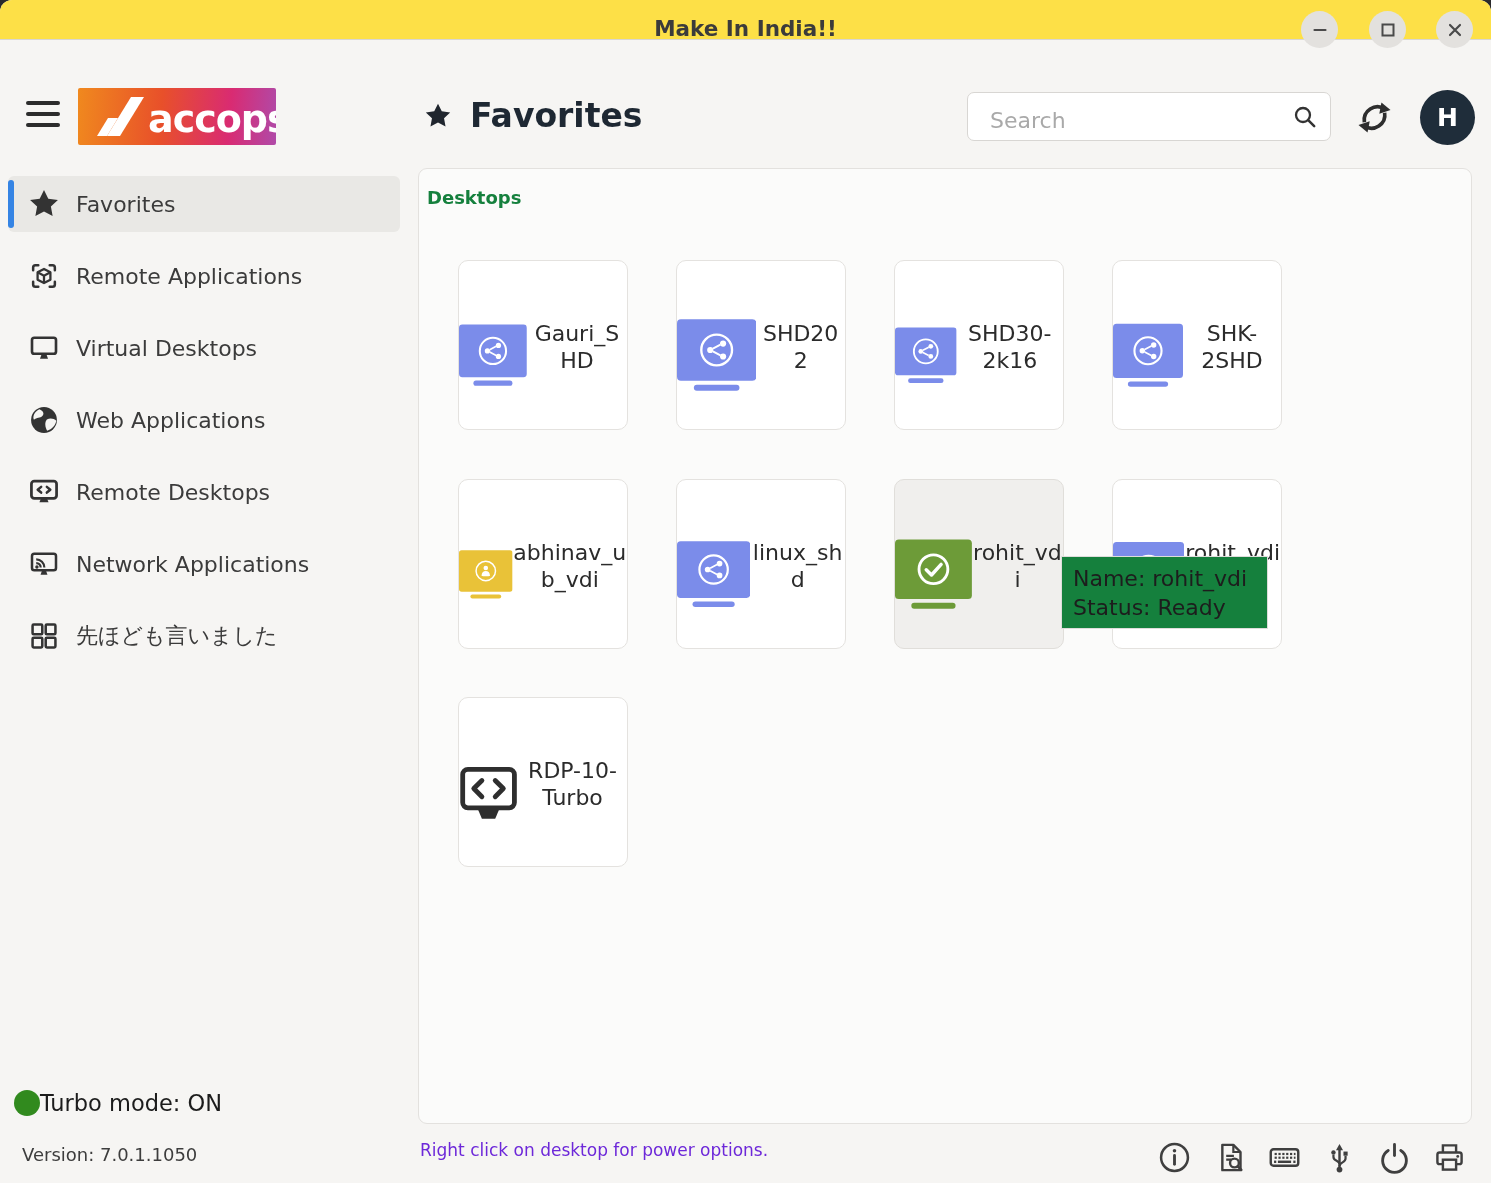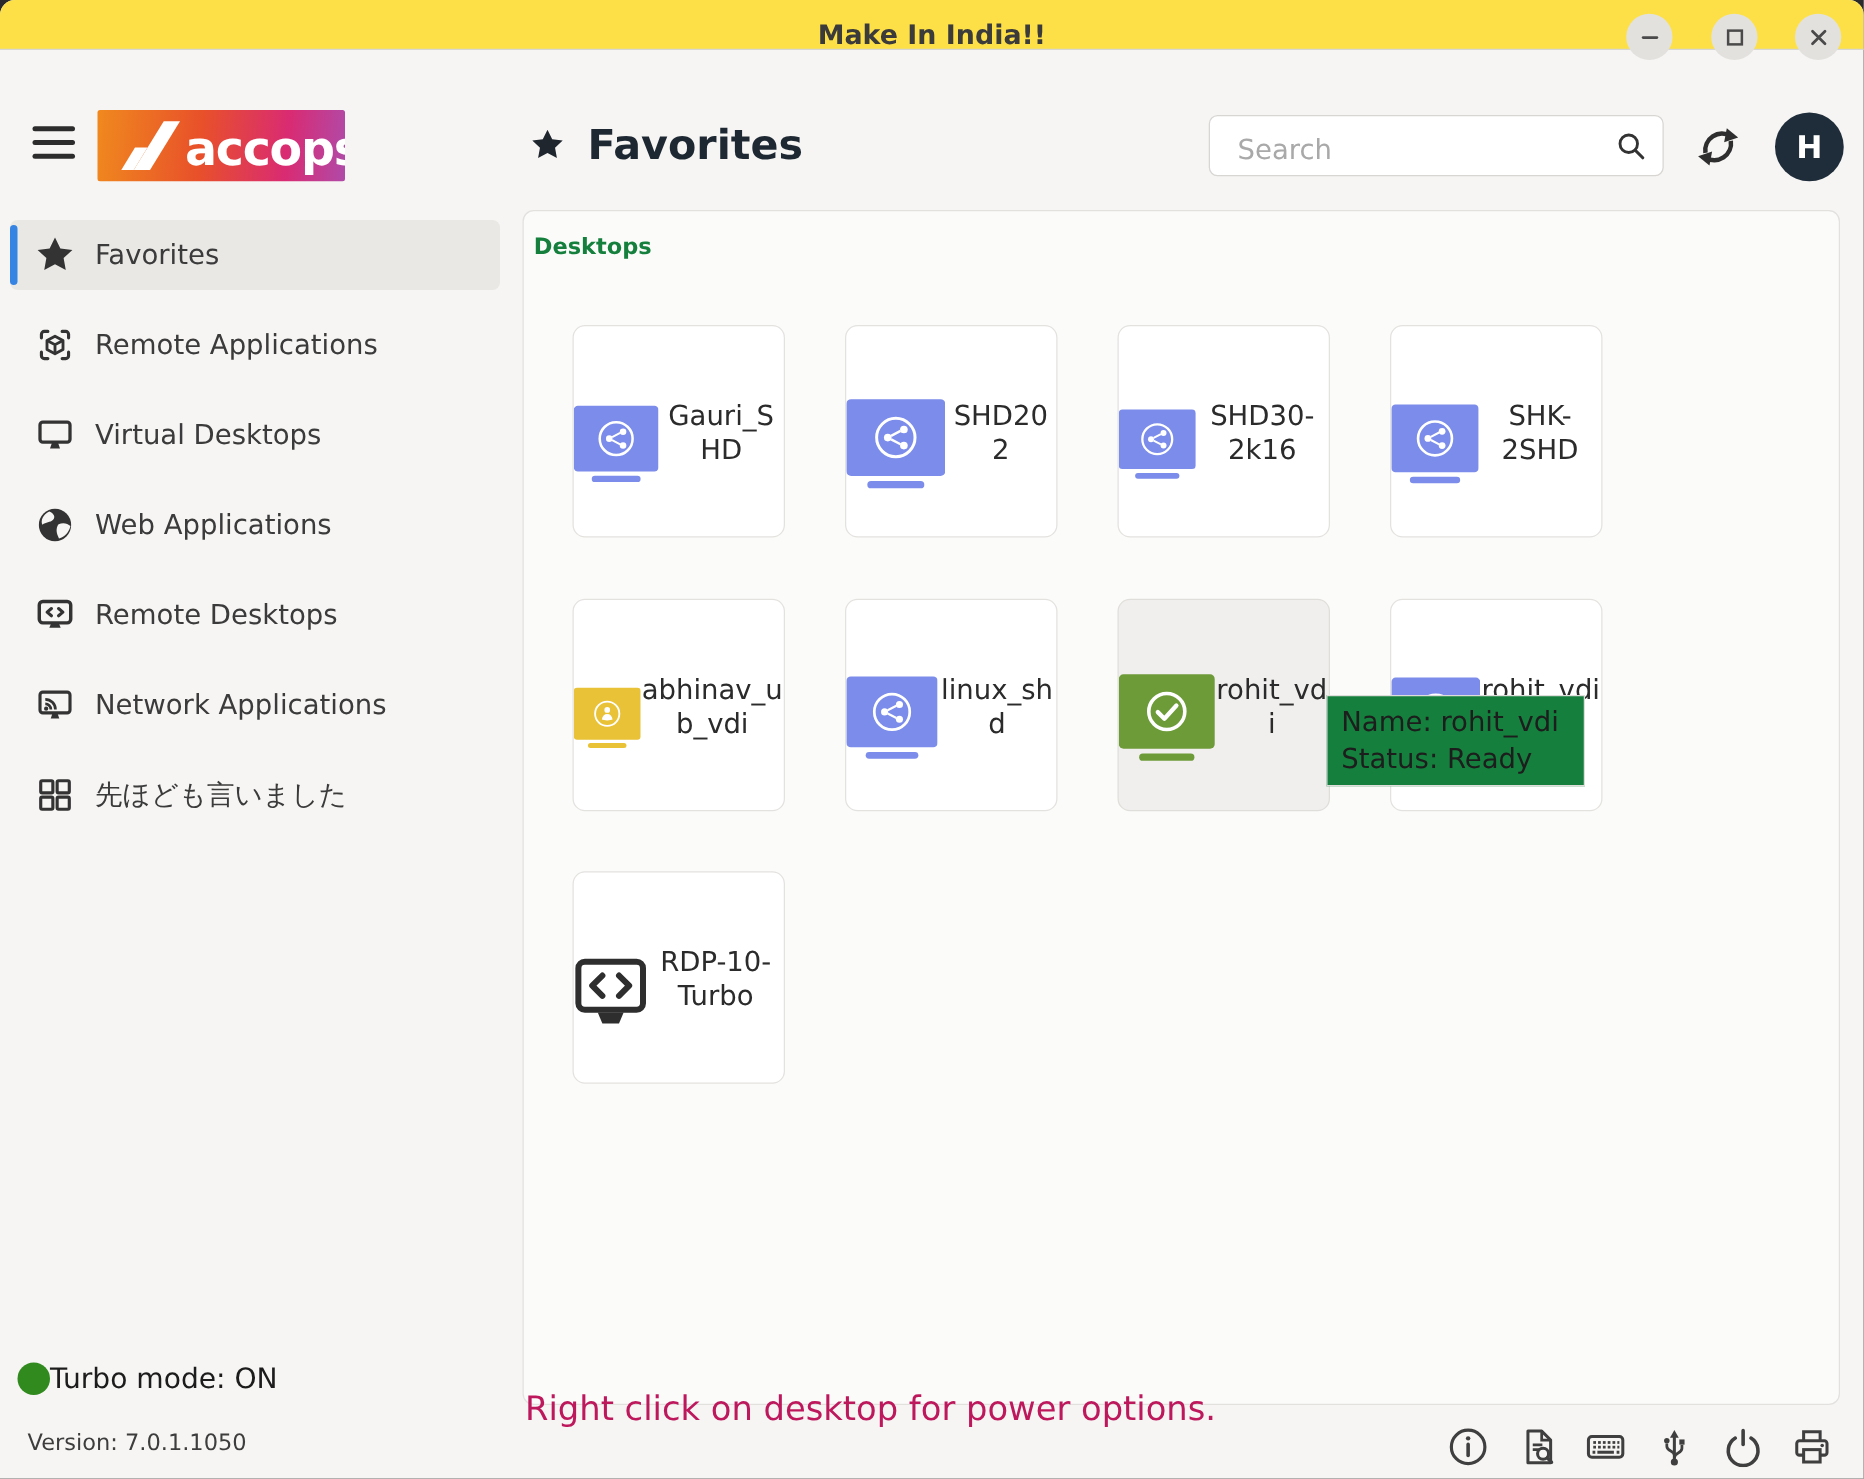--- a/index.html
+++ b/index.html
@@ -59,21 +59,21 @@
   .tic.user{color:#e9c238;}
   .tic.ready{color:#6d9b38;}
   .tic.rdp{color:#2e2e2e;}
   .tlabel{margin-top:4px;max-width:136px;text-align:center;font-size:22px;line-height:27px;color:#2b2b2b;overflow-wrap:anywhere;}
 
   .tooltip{position:absolute;left:1030px;top:556px;width:207px;height:73px;background:#15803d;border:1px solid #dedddb;
     padding:7px 11px;z-index:5;margin-left:31px;}
   .tooltip div{font-size:22px;line-height:29px;color:#1d1d1d;white-space:nowrap;}
 
   
-  .status-hint{position:absolute;left:420px;top:1112px;font-size:27px;color:#be185d;}
+  .status-hint{position:absolute;left:420px;top:1140px;font-size:17px;color:#6d28d9;}
   .status-icons{position:absolute;left:1158px;top:1141px;display:flex;gap:22px;}
   .status-icons .sic{width:33px;height:33px;color:#3f3f3f;cursor:pointer;}
 </style>
 </head>
 <body>
 
 <svg width="0" height="0" style="position:absolute" aria-hidden="true">
   <defs>
     <symbol id="sym-shared" viewBox="0 0 80 74">
       <rect x="0" y="0" width="80" height="62" rx="4" fill="currentColor"></rect>

